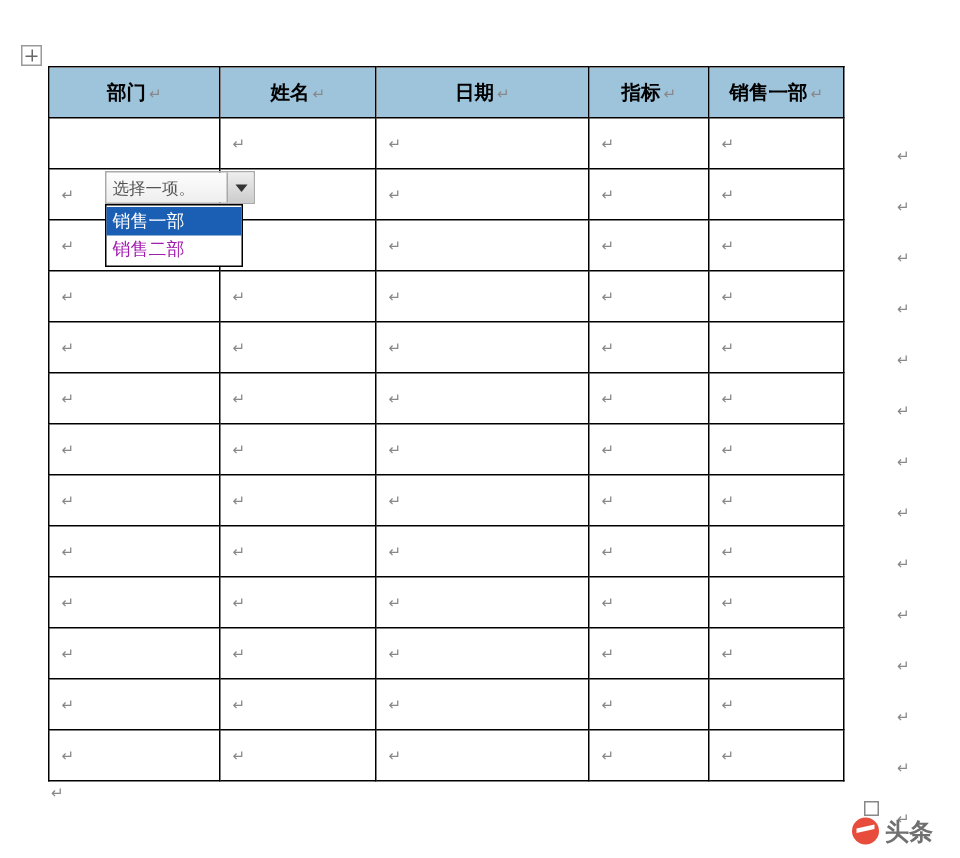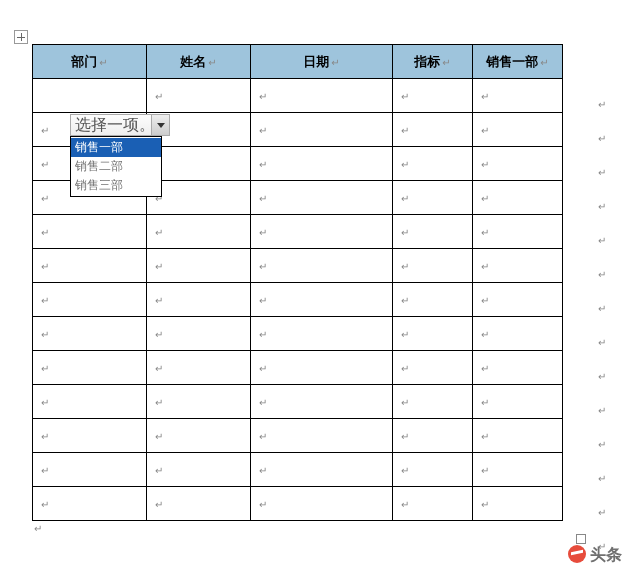--- a/index.html
+++ b/index.html
@@ -93,21 +93,21 @@
     border: 1px solid #aaa;
     background: linear-gradient(#fdfdfd,#eee);
     display: flex;
     align-items: center;
     z-index: 5;
   }
   .dd-control .dd-text {
     flex: 1;
     padding: 0 4px;
     color: #555;
-    font-size: 16px;
+    font-size: 11px;
     white-space: nowrap;
     overflow: hidden;
   }
   .dd-control .dd-btn {
     width: 18px;
     height: 100%;
     border-left: 1px solid #aaa;
     background: linear-gradient(#eee,#ccc);
     display: flex;
     align-items: center;
@@ -126,21 +126,21 @@
     width: 92px;
     border: 1px solid #000;
     background: #fff;
     z-index: 6;
     padding: 1px 0;
     font-family: Liberation Mono, monospace;
   }
   .dd-item {
     padding: 1px 4px;
     font-size: 12px;
-    color: #737373;
+    color: #a21caf;
     white-space: nowrap;
   }
   .dd-item.sel {
     background: #1a5fb4;
     color: #fff;
   }
   .resize-handle {
     position: absolute;
     right: 54px;
     bottom: 28px;
@@ -460,21 +460,20 @@
 
     <div class="after-table-mark">↵</div>
 
     <div class="dd-control">
       <div class="dd-text">选择一项。</div>
       <div class="dd-btn"></div>
     </div>
     <div class="dd-list">
       <div class="dd-item sel">销售一部</div>
       <div class="dd-item">销售二部</div>
-      <div class="dd-item">销售三部</div>
     </div>
 
   </div>
 </div>
 
 <div class="resize-handle"></div>
 
 <div class="watermark">
   <span class="wm-icon"></span>
   <span>头条</span>

